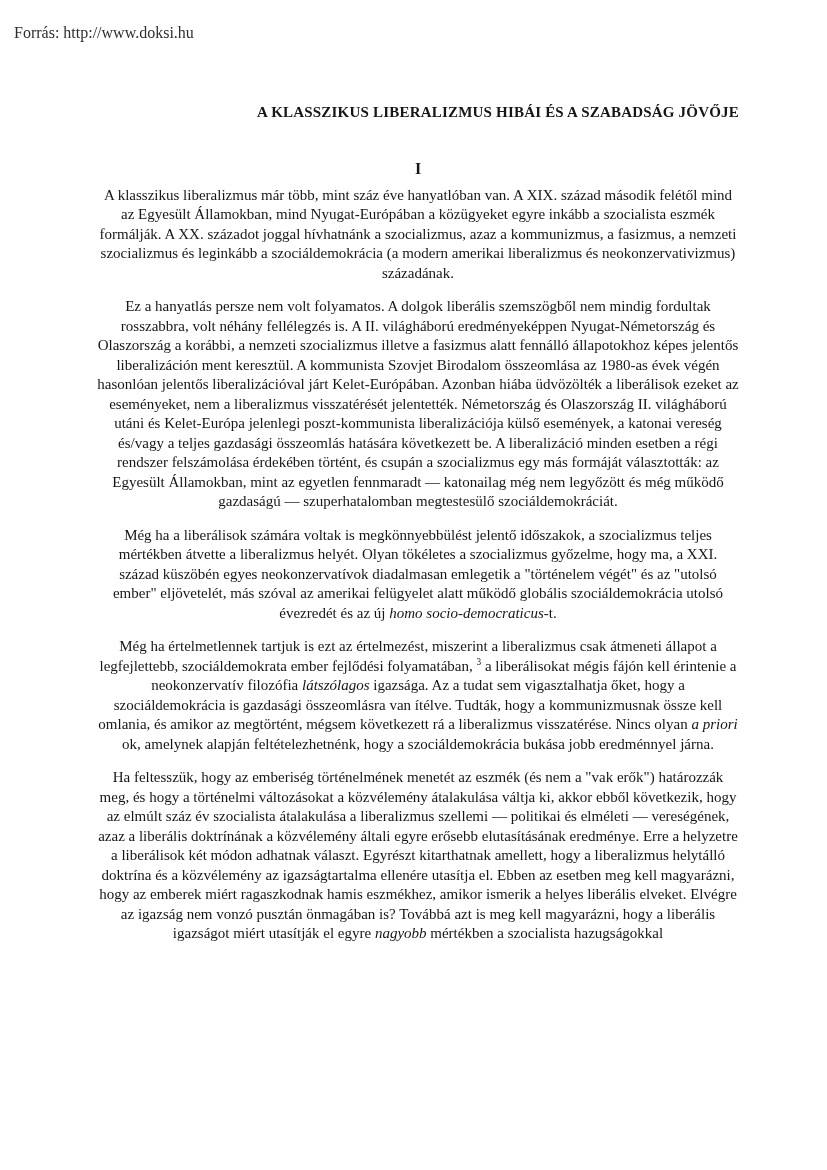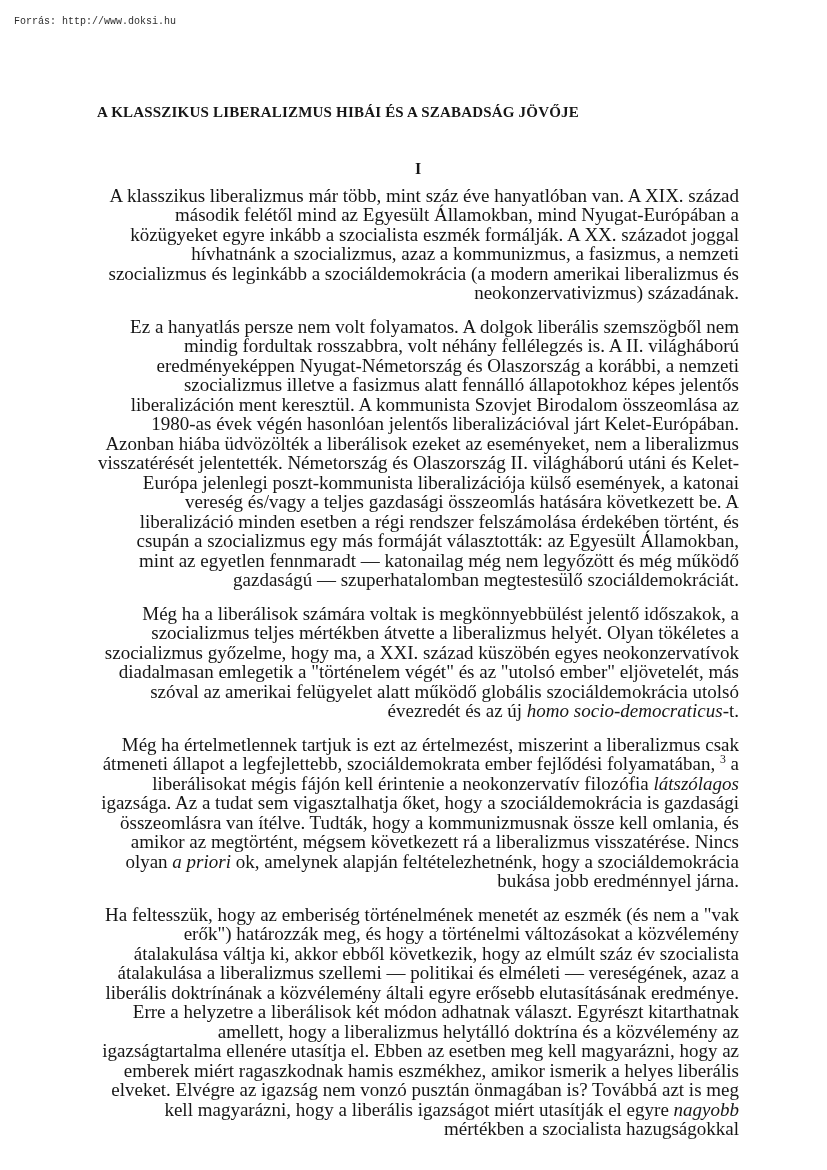--- a/index.html
+++ b/index.html
@@ -8,56 +8,56 @@
     width: 827px;
     height: 1170px;
     background: #ffffff;
     font-family: "Liberation Serif", serif;
     color: #161616;
     overflow: hidden;
   }
   .source-note {
     position: absolute;
     left: 14px;
-    top: 16px;
-    font-family: Liberation Mono, monospace;
-    font-size: 10px;
+    top: 24px;
+    font-family: Liberation Serif, serif;
+    font-size: 16px;
     color: #2e2e2e;
     white-space: nowrap;
   }
   .content {
     position: absolute;
     left: 97px;
     top: 103px;
     width: 642px;
   }
   .doc-title {
     font-size: 15px;
     font-weight: bold;
-    text-align: left;
+    text-align: right;
     line-height: 19px;
     letter-spacing: 0.2px;
     margin: 0 0 37px 0;
   }
   .section-heading {
     font-size: 16px;
     font-weight: bold;
     text-align: center;
     line-height: 19.5px;
     margin: 0 0 7px 0;
   }
   .section-heading.second {
     margin-top: 45px;
     margin-bottom: 9px;
   }
   .content p {
     margin: 0 0 14px 0;
-    font-size: 19px;
+    font-size: 15px;
     line-height: 19.5px;
-    text-align: right;
+    text-align: center;
   }
   .content p:last-child { margin-bottom: 0; }
   .content sup {
     font-size: 0.62em;
     vertical-align: super;
     line-height: 0;
   }
   .content i { }
 </style>
 </head>

